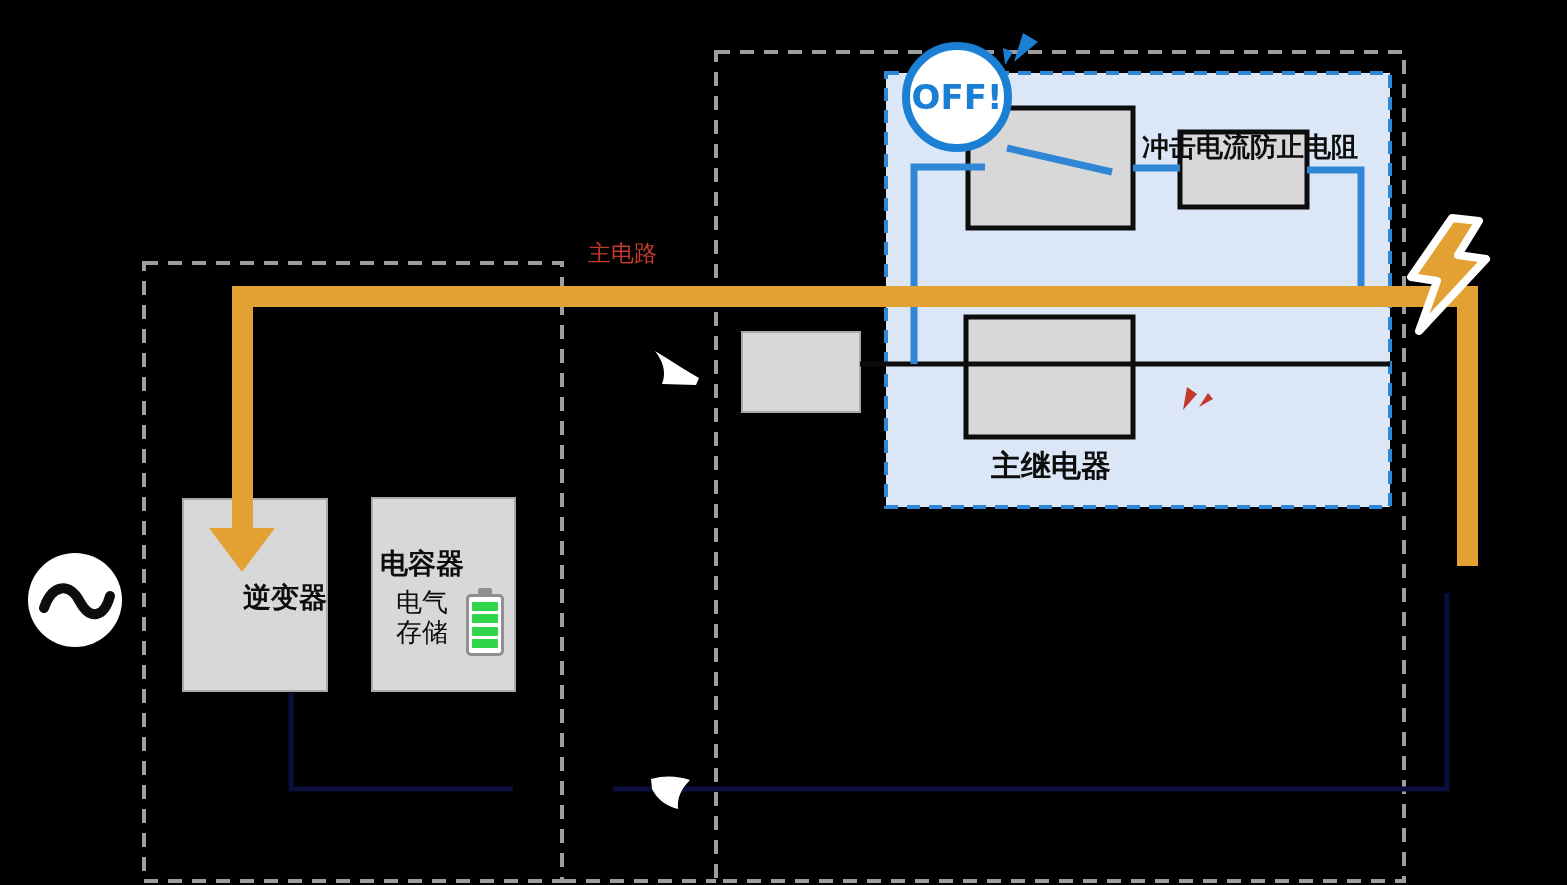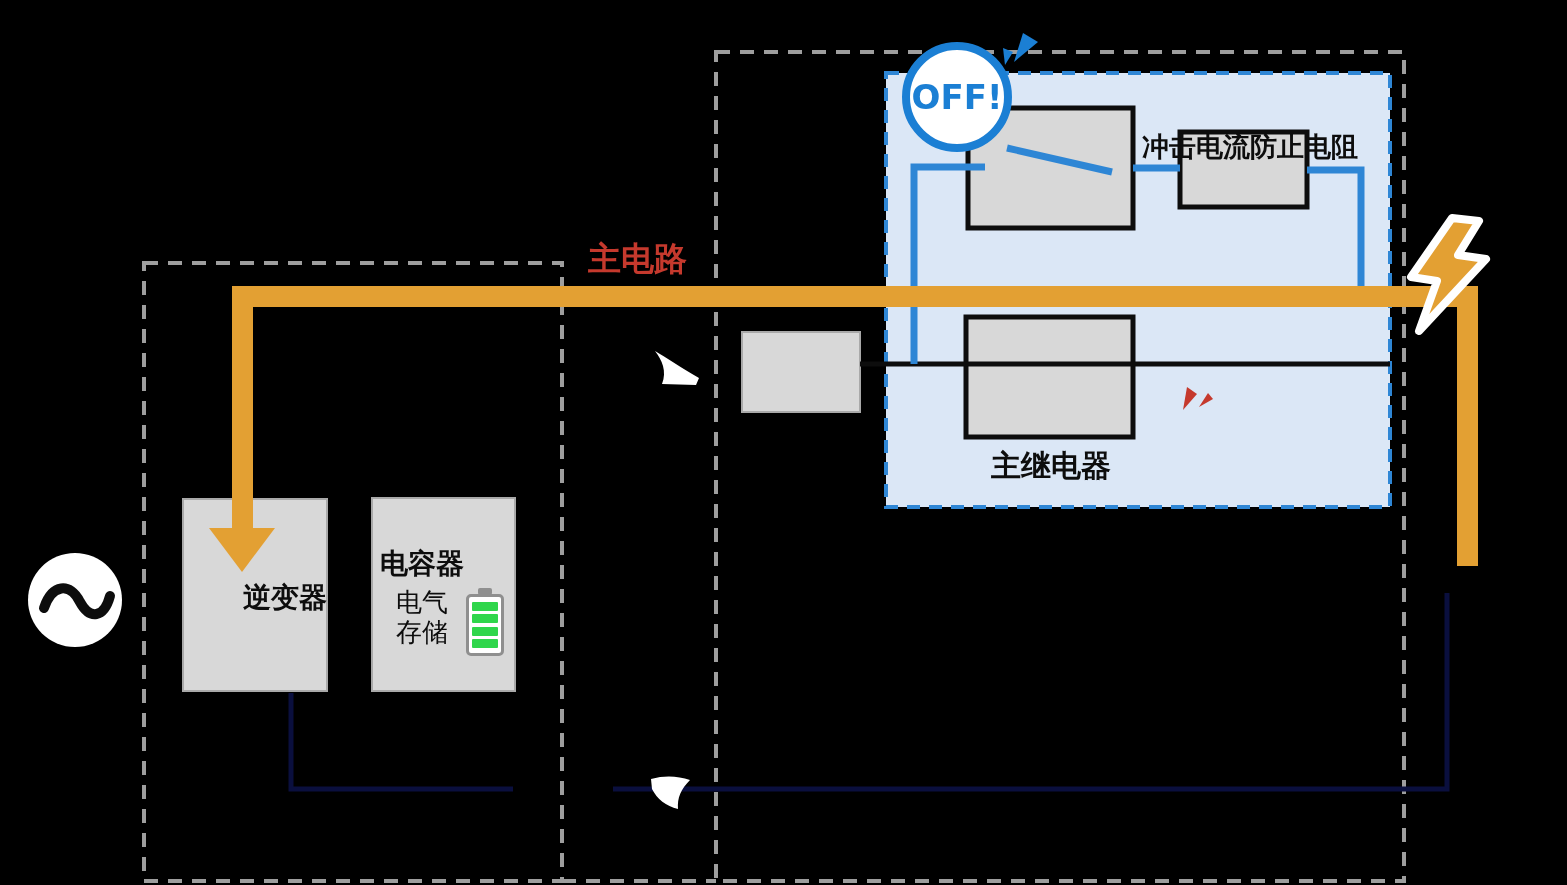--- a/index.html
+++ b/index.html
@@ -7,21 +7,21 @@
     --accent-red:#c5392d;--orange:#e3a033;--navy:#0a0f3e;--box-gray:#d8d8d8;
     --box-border-gray:#a9a9a9;--line-black:#0d0d0d;--dash-gray:#9e9e9e;
     --battery-green:#2fd64b;--white:#ffffff;
   }
   html,body{margin:0;padding:0;}
   body{background:var(--background);font-family:"DejaVu Sans",sans-serif;}
   #stage{position:relative;width:1567px;height:885px;background:var(--background);overflow:hidden;}
   #stage svg{position:absolute;left:0;top:0;}
   .lbl{position:absolute;white-space:nowrap;line-height:1.1;}
   .t-title{font-size:38px;font-weight:bold;color:var(--accent-blue);letter-spacing:2px;}
-  .t-red{font-size:33px;font-weight:bold;color:var(--accent-red);text-align:center;}
+  .t-red{font-size:23px;font-weight:normal;color:var(--accent-red);text-align:center;}
   .t-black-b{font-weight:bold;color:var(--line-black);}
   .badge{position:absolute;width:110px;height:110px;border-radius:50%;background:var(--white);
          display:flex;align-items:center;justify-content:center;font-weight:bold;box-sizing:border-box;}
   .badge-off{border:8px solid var(--accent-blue);color:var(--accent-blue);font-size:34px;}
   .badge-on{border:8px solid var(--accent-red);color:var(--accent-red);font-size:36px;}
   .battery{position:absolute;left:466px;top:594px;width:38px;height:62px;background:var(--white);
            border:3px solid #8f8f8f;border-radius:5px;box-sizing:border-box;
            display:flex;flex-direction:column;justify-content:space-evenly;padding:2px 3px;}
   .battery::before{content:"";position:absolute;left:9px;top:-9px;width:14px;height:7px;background:#8f8f8f;border-radius:2px;}
   .battery .bar{height:9px;background:var(--battery-green);border-radius:1px;}

